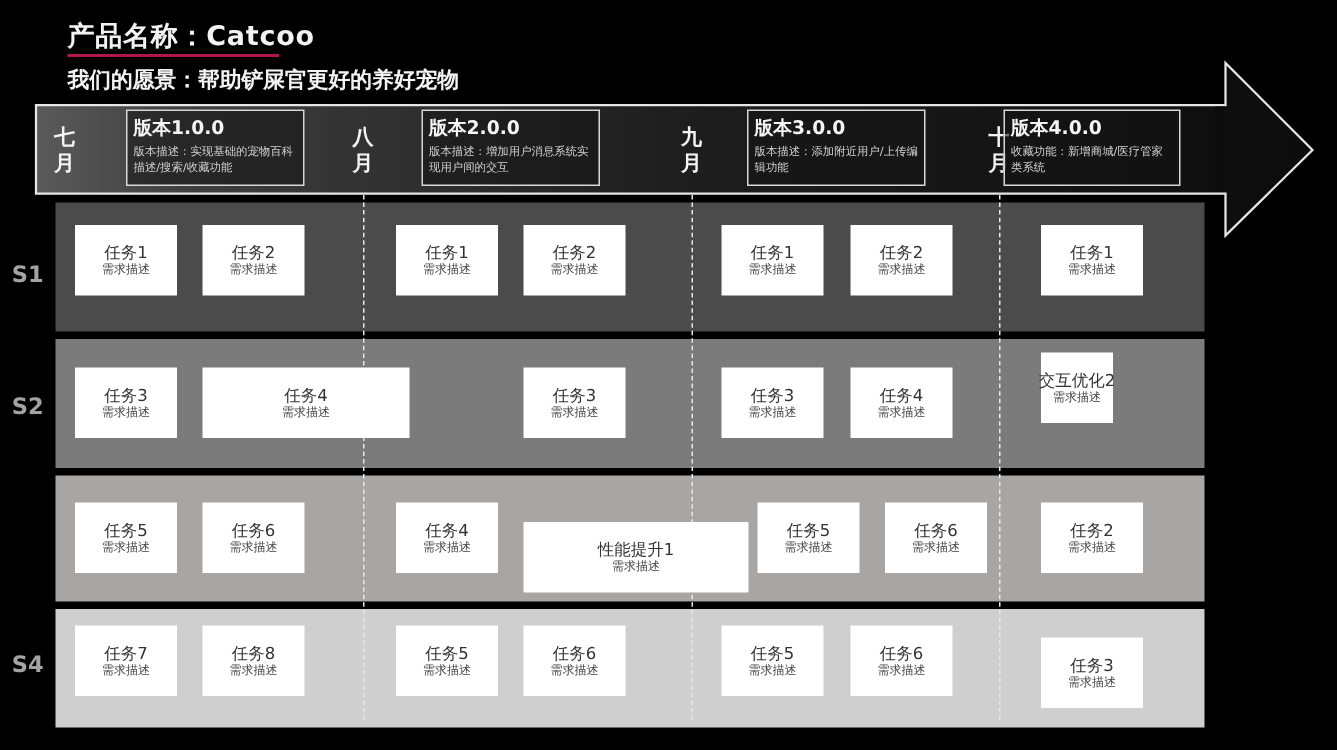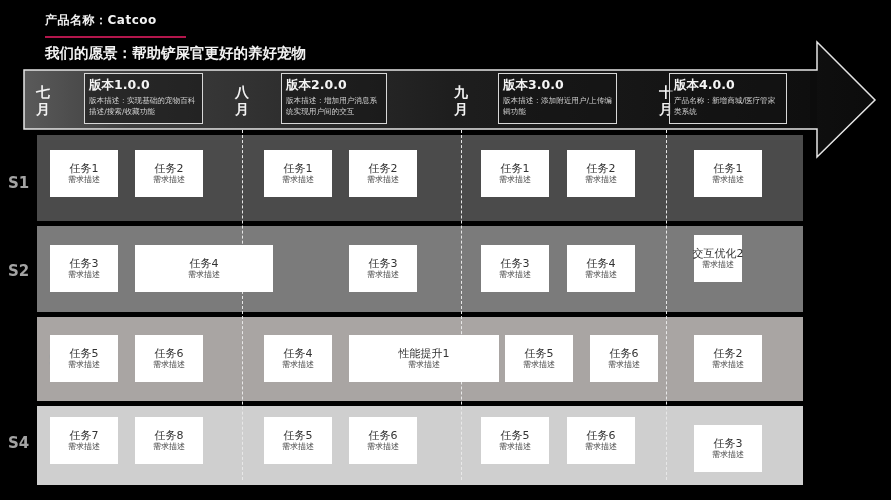--- a/index.html
+++ b/index.html
@@ -12,21 +12,21 @@
       height: 500px;
       position: relative;
       overflow: hidden;
       font-family: "DejaVu Sans", "Liberation Sans", sans-serif;
       color: #fff;
     }
     .title {
       position: absolute;
       left: 45px;
       top: 12px;
-      font-size: 12px;
+      font-size: 18px;
       font-weight: bold;
       color: #f2f2f2;
       letter-spacing: 0.5px;
       white-space: nowrap;
       text-align: right;
     }
     .title-underline {
       position: absolute;
       left: 45px;
       top: 36px;
@@ -157,31 +157,31 @@
 </div>
 <div class="month" style="left:651px; top:84px;">
   <div>十</div>
   <div>月</div>
 </div>
 
 <div class="version-box" style="left:84px; top:73px; width:119px;">
   <div class="version-title">版本1.0.0</div>
   <div class="version-desc">版本描述：实现基础的宠物百科描述/搜索/收藏功能</div>
 </div>
-<div class="version-box" style="left:281px; top:73px; width:106px;">
+<div class="version-box" style="left:281px; top:73px; width:119px;">
   <div class="version-title">版本2.0.0</div>
   <div class="version-desc">版本描述：增加用户消息系统实现用户间的交互</div>
 </div>
 <div class="version-box" style="left:498px; top:73px; width:119px;">
   <div class="version-title">版本3.0.0</div>
   <div class="version-desc">版本描述：添加附近用户/上传编辑功能</div>
 </div>
 <div class="version-box" style="left:669px; top:73px; width:118px;">
   <div class="version-title">版本4.0.0</div>
-  <div class="version-desc">产品名称：新增商城/医疗管家类系统</div>
+  <div class="version-desc">收藏功能：新增商城/医疗管家类系统</div>
 </div>
 
 <div class="lane" style="top:135px; height:86px; background:#4b4b4b;"></div>
 <div class="lane" style="top:226px; height:86px; background:#7b7b7b;"></div>
 <div class="lane" style="top:317px; height:84px; background:#a9a5a3;"></div>
 <div class="lane" style="top:406px; height:79px; background:#cfcfcf;"></div>
 
 <div class="lane-label" style="top:174px;">S1</div>
 <div class="lane-label" style="top:262px;">S2</div>
 <div class="lane-label" style="top:351px;margin-left:40px;">S3</div>
@@ -250,21 +250,21 @@
   <div class="task-desc">需求描述</div>
 </div>
 <div class="task" style="left:135px; top:335px; width:68px;">
   <div class="task-name">任务6</div>
   <div class="task-desc">需求描述</div>
 </div>
 <div class="task" style="left:264px; top:335px; width:68px;">
   <div class="task-name">任务4</div>
   <div class="task-desc">需求描述</div>
 </div>
-<div class="task" style="left:349px; top:335px; width:150px;">
+<div class="task" style="left:349px; top:348px; width:150px;">
   <div class="task-name">性能提升1</div>
   <div class="task-desc">需求描述</div>
 </div>
 <div class="task" style="left:505px; top:335px; width:68px;">
   <div class="task-name">任务5</div>
   <div class="task-desc">需求描述</div>
 </div>
 <div class="task" style="left:590px; top:335px; width:68px;">
   <div class="task-name">任务6</div>
   <div class="task-desc">需求描述</div>

